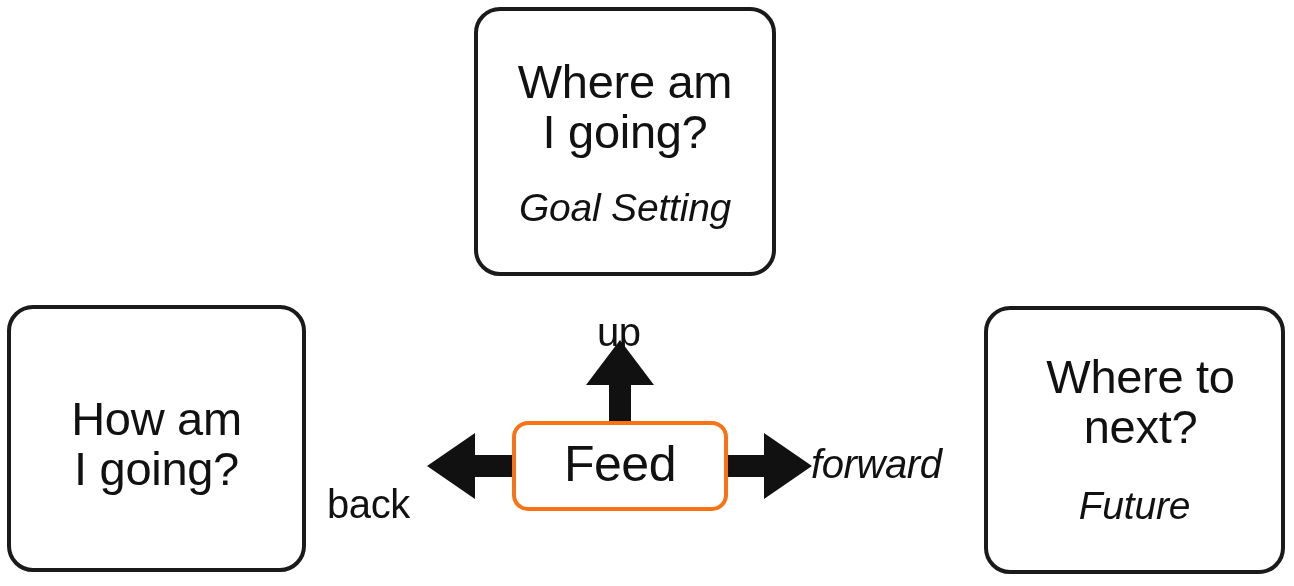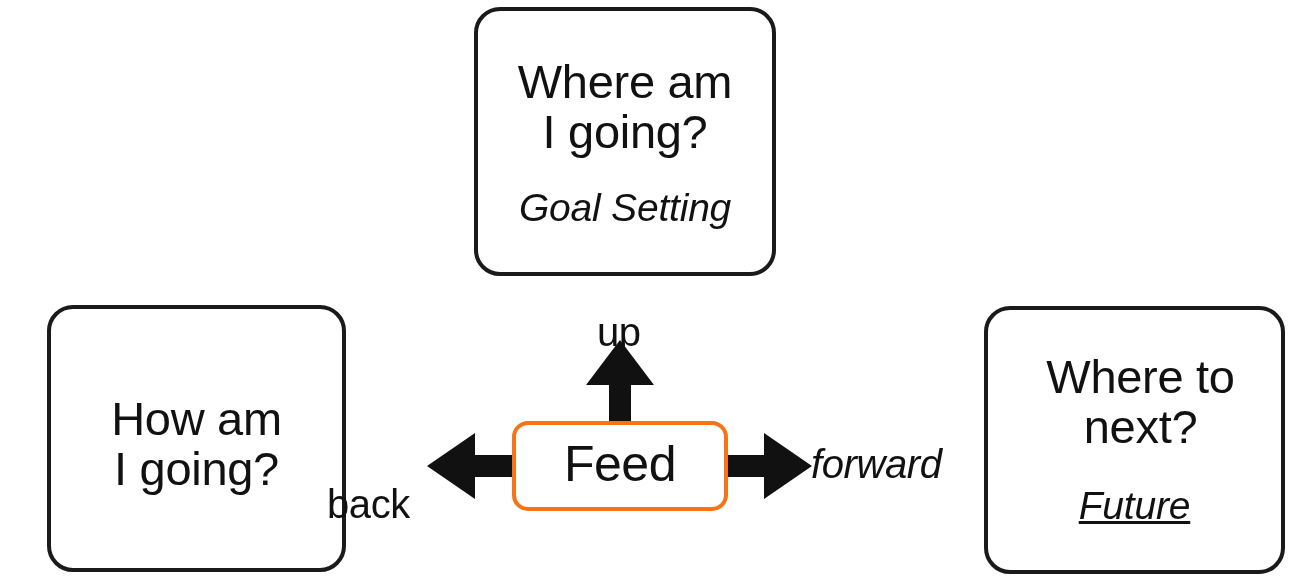--- a/index.html
+++ b/index.html
@@ -56,33 +56,32 @@
     height: 269px;
   }
   #box-top .qtitle { margin-top: 8px; }
   #box-top .qsub { margin-top: 30px; margin-bottom: 4px; }
 
   #box-left {
     left: 7px;
     top: 305px;
     width: 299px;
     height: 267px;
-    margin-left: 40px;
   }
   #box-left .qtitle { margin-top: 10px; }
   #box-left .qsub { margin-top: 30px; margin-bottom: 2px; }
 
   #box-right {
     left: 984px;
     top: 306px;
     width: 301px;
     height: 268px;
   }
   #box-right .qtitle { margin-top: 8px; margin-left: 12px; }
-  #box-right .qsub { margin-top: 32px; margin-bottom: 8px; text-decoration: underline; }
+  #box-right .qsub { margin-top: 32px; margin-bottom: 8px; }
 
   
   #feed-box {
     position: absolute;
     left: 512px;
     top: 421px;
     width: 216px;
     height: 90px;
     box-sizing: border-box;
     border: 4px solid #f97316;

